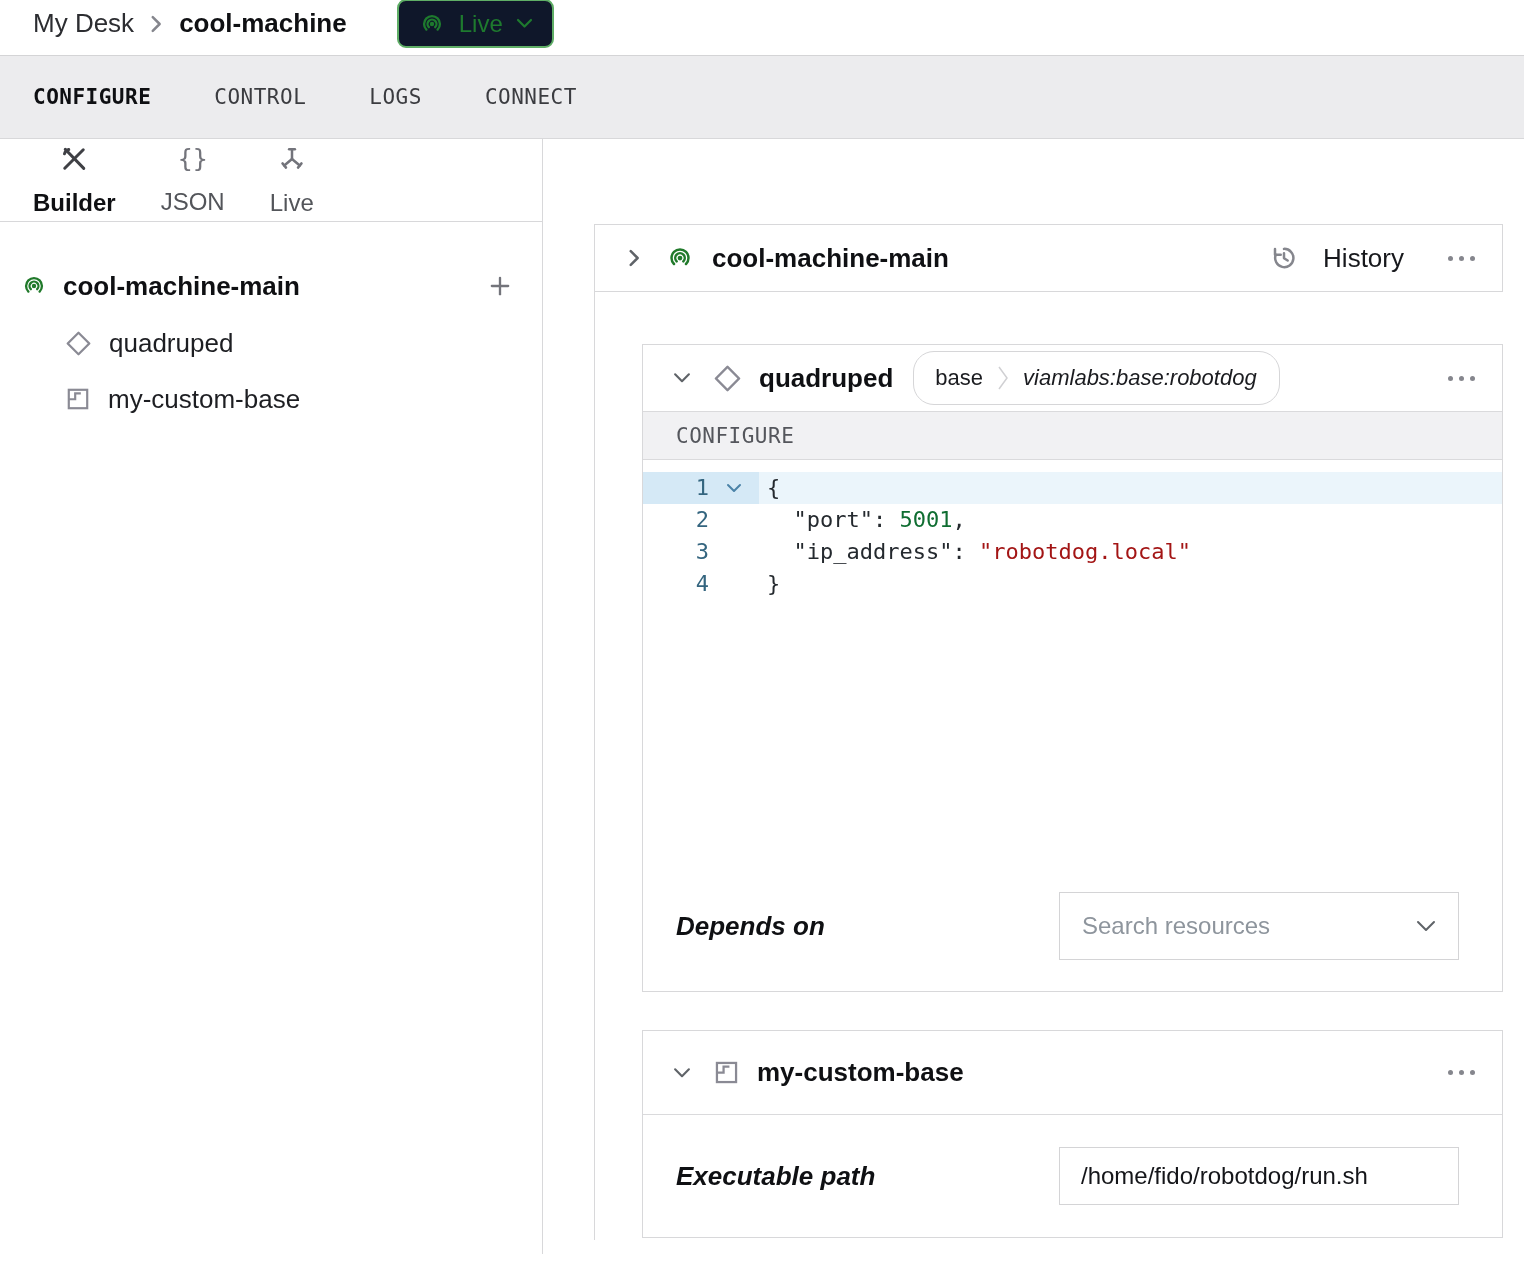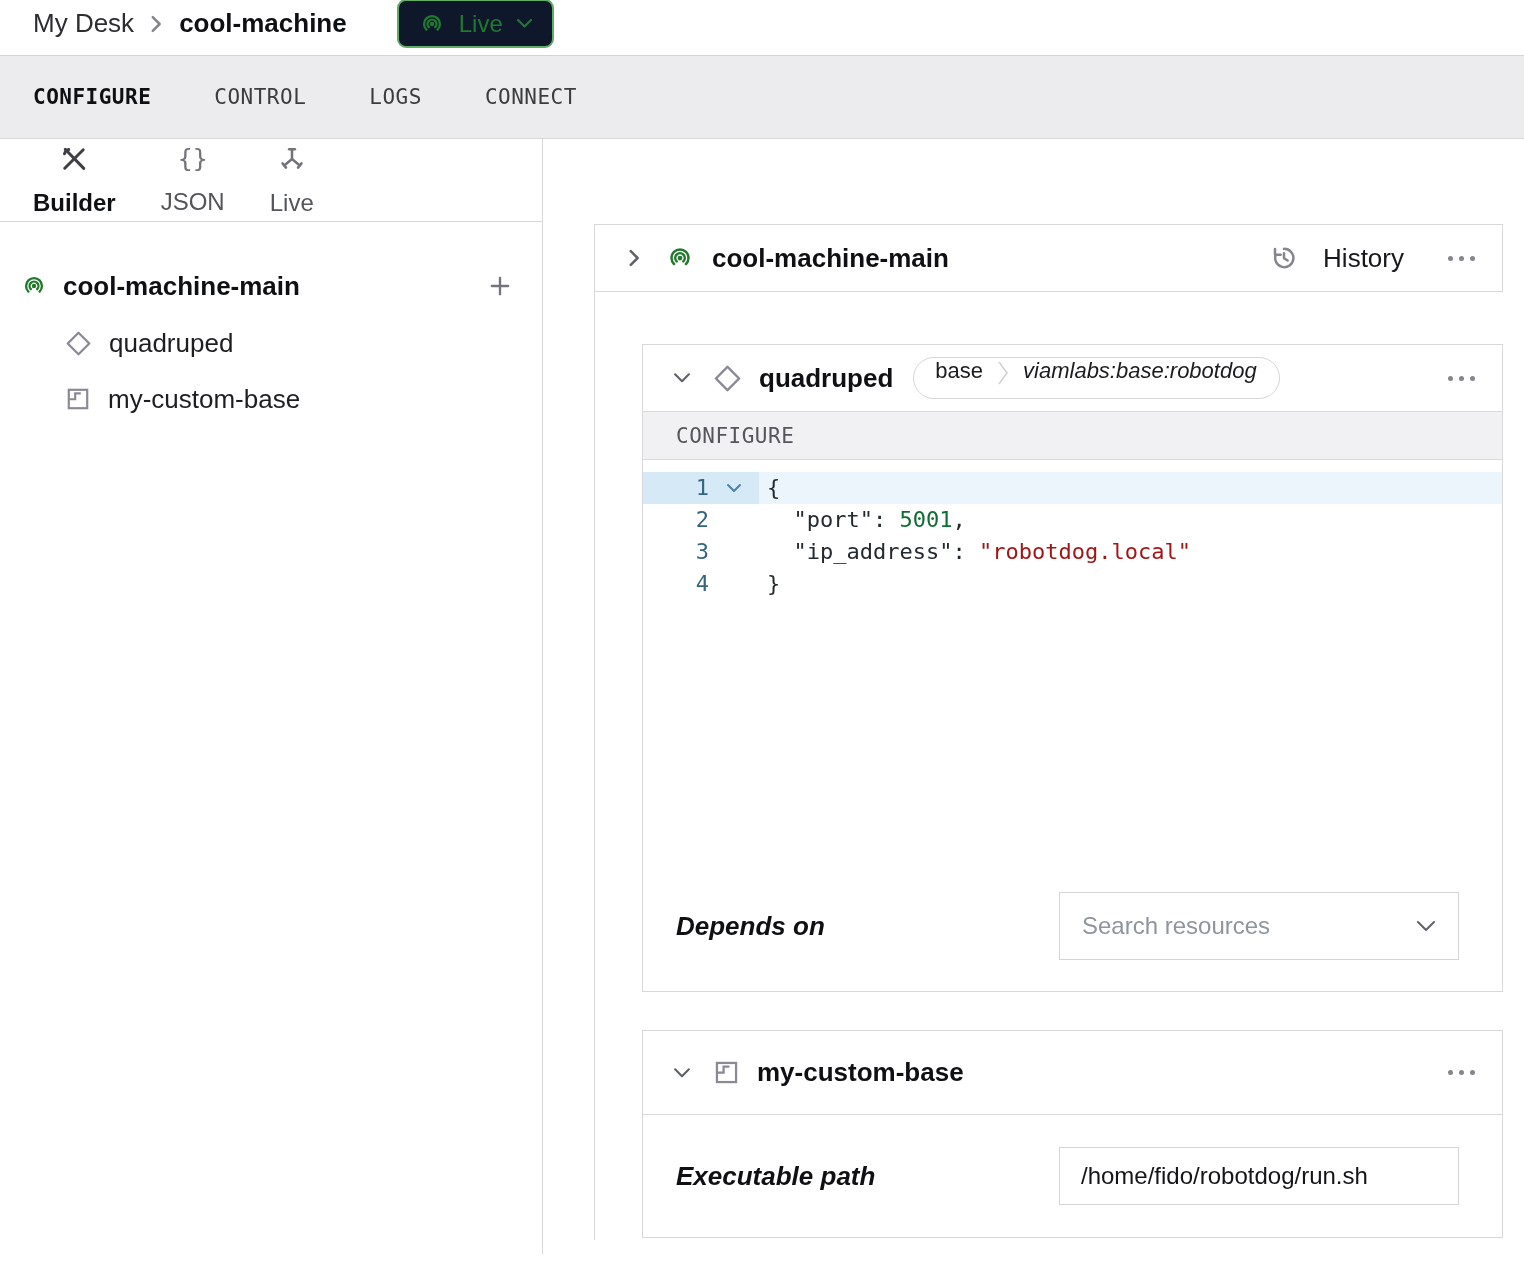--- a/index.html
+++ b/index.html
@@ -56,21 +56,21 @@
 
   .card-header { display:flex; align-items:center; height:66px; padding:0 27px; }
   .card-3 .card-header { height:84px; border-bottom:1px solid #dadadc; }
   .chev-cell { width:24px; display:flex; justify-content:center; cursor:pointer; }
   .type-icon { margin-left:19px; }
   .card-title { margin-left:17px; font-size:26px; font-weight:bold; color:#0f1013; white-space:nowrap; }
   .history-btn { display:flex; align-items:center; gap:24px; margin-left:auto; font-size:26px; color:#17181c; background:none; border:none; cursor:pointer; font-family:inherit; }
   .header-ellipsis { margin-left:38px; cursor:pointer; }
   .ml-auto { margin-left:auto; }
 
-  .badge { margin-left:20px; height:42px; border:1px solid #d6d6d8; border-radius:21px; display:flex; font-size:22px; color:#1b1c20; background:#fff; }
+  .badge { margin-left:20px; height:54px; border:1px solid #d6d6d8; border-radius:21px; display:flex; align-items:center; font-size:22px; color:#1b1c20; background:#fff; }
   .badge-type { padding:0 14px 0 21px; }
   .badge-model { padding:0 22px 0 14px;font-style:italic; }
 
   .editor-bar { height:49px; background:#f1f1f3; border-top:1px solid #dadadc; border-bottom:1px solid #dadadc; display:flex; align-items:center; padding-left:33px; font-family:"DejaVu Sans Mono", monospace; font-size:21px; letter-spacing:0.5px; color:#54565c; }
 
   .code-area { padding-top:12px; font-family:"DejaVu Sans Mono", monospace; font-size:22px; }
   .code-line { display:flex; height:32px; align-items:center; }
   .ln { width:66px; text-align:right; color:#34657f; flex-shrink:0; height:100%; line-height:32px; }
   .fold { width:50px; display:flex; justify-content:center; align-items:center; flex-shrink:0; height:100%; }
   .codetext { flex:1; white-space:pre; color:#24292e; padding-left:8px; height:100%; line-height:32px; }

